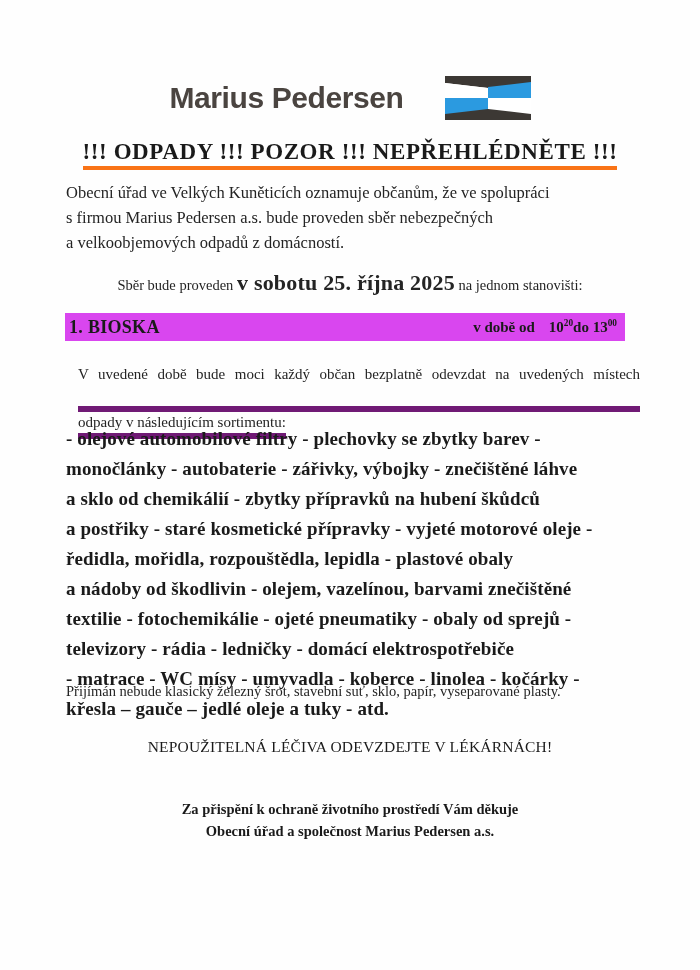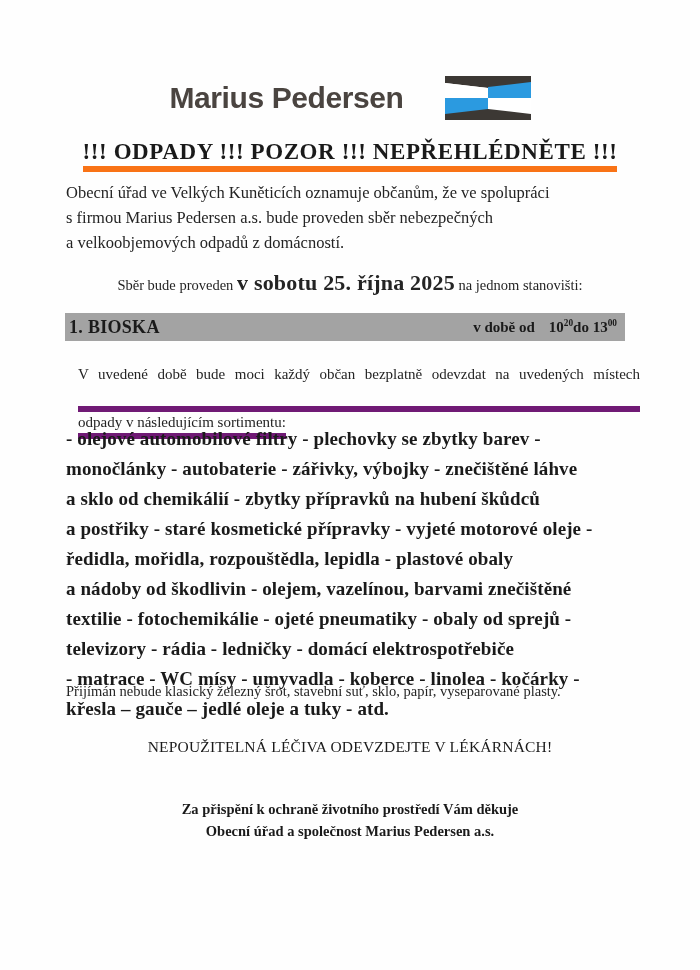--- a/index.html
+++ b/index.html
@@ -57,21 +57,21 @@
     left: 0;
     width: 700px;
     text-align: center;
     font-size: 23px;
     font-weight: bold;
     letter-spacing: 0.6px;
     color: #1a1a1a;
   }
   .title span {
     display: inline-block;
-    border-bottom: 6px solid #f97316;
+    border-bottom: 4px solid #f97316;
     padding-bottom: 1px;
   }
 
   
   .intro {
     position: absolute;
     top: 180px;
     left: 66px;
     width: 562px;
     font-size: 16.5px;
@@ -99,21 +99,21 @@
     margin-top: 23px;
   }
 
   
   .station {
     position: absolute;
     top: 313px;
     left: 65px;
     width: 560px;
     height: 28px;
-    background: #a3a3a3;
+    background: #d946ef;
     display: flex;
     align-items: center;
     box-sizing: border-box;
     padding: 0 8px 0 4px;
   }
   .station-name {
     font-size: 18px;
     font-weight: bold;
     letter-spacing: 0.3px;
     color: #1a1a1a;

